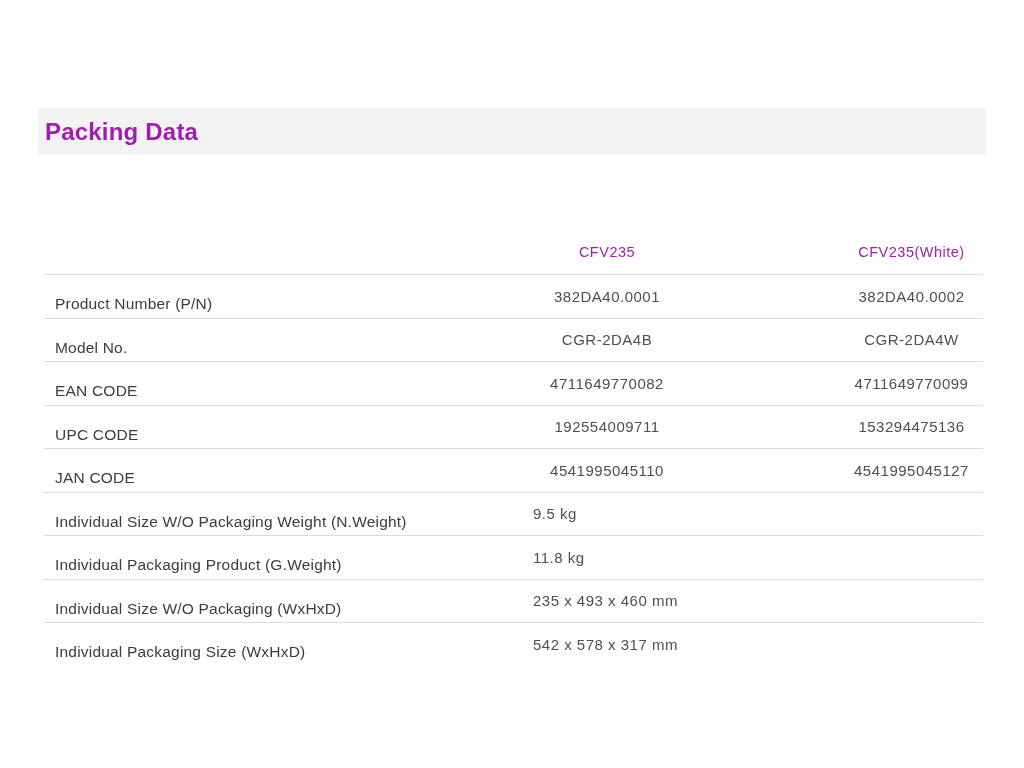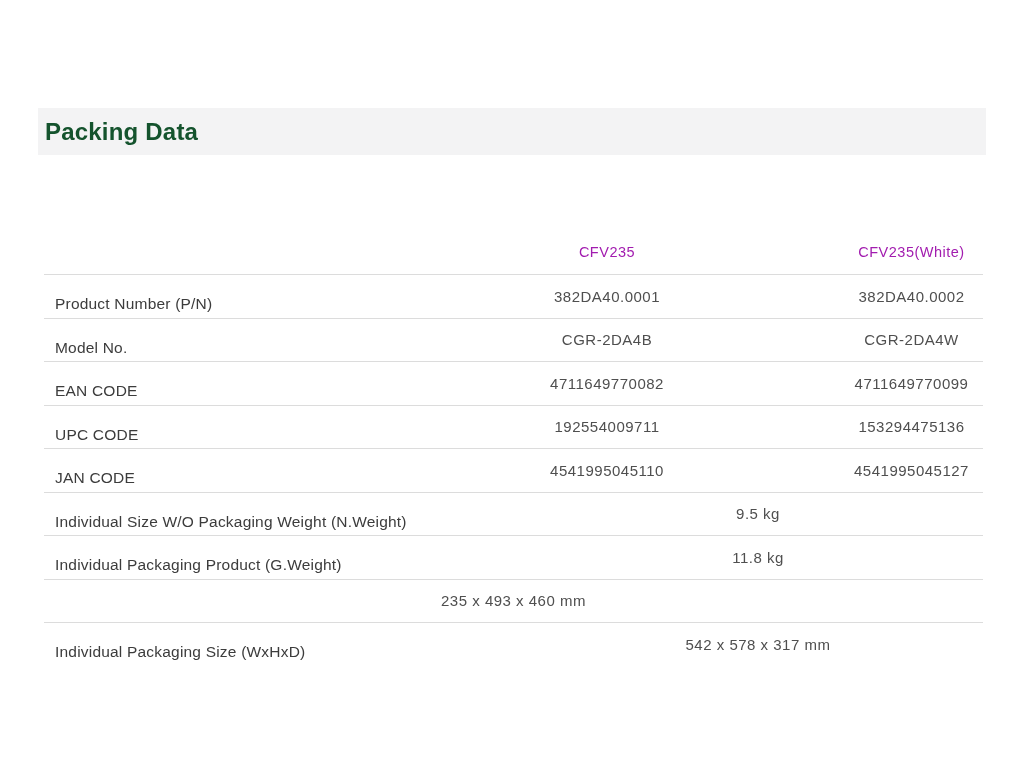--- a/index.html
+++ b/index.html
@@ -28,21 +28,21 @@
     display: flex;
     align-items: center;
     box-sizing: border-box;
     padding-left: 7px;
   }
   .titlebar h1 {
     margin: 0;
     font-size: 24px;
     font-weight: 600;
     letter-spacing: 0.2px;
-    color: #14532d;
+    color: #a21caf;
   }
   
   .spec-table {
     position: absolute;
     left: 44px;
     top: 230px;
     width: 939px;
   }
   .trow {
     display: flex;
@@ -77,21 +77,20 @@
   .cell.col2 {
     width: 466px;
     text-align: center;
   }
   .cell.col3 {
     flex: 1;
     text-align: center;
   }
   .cell.colspan {
     flex: 1;
-    text-align: center;
   }
   .cell.colhead {
     font-size: 14.5px;
     color: #a21caf;
   }
 </style>
 </head>
 <body>
 
 <div class="page">
@@ -142,20 +141,21 @@
       <div class="cell rowlabel wide">Individual Size W/O Packaging Weight (N.Weight)</div>
       <div class="cell colspan">9.5 kg</div>
     </div>
 
     <div class="trow">
       <div class="cell rowlabel wide">Individual Packaging Product (G.Weight)</div>
       <div class="cell colspan">11.8 kg</div>
     </div>
 
     <div class="trow">
+      <div class="cell rowlabel wide">Individual Size W/O Packaging (WxHxD)</div>
       <div class="cell colspan">235 x 493 x 460 mm</div>
     </div>
 
     <div class="trow">
       <div class="cell rowlabel wide">Individual Packaging Size (WxHxD)</div>
       <div class="cell colspan">542 x 578 x 317 mm</div>
     </div>
 
   </div>
 </div>

